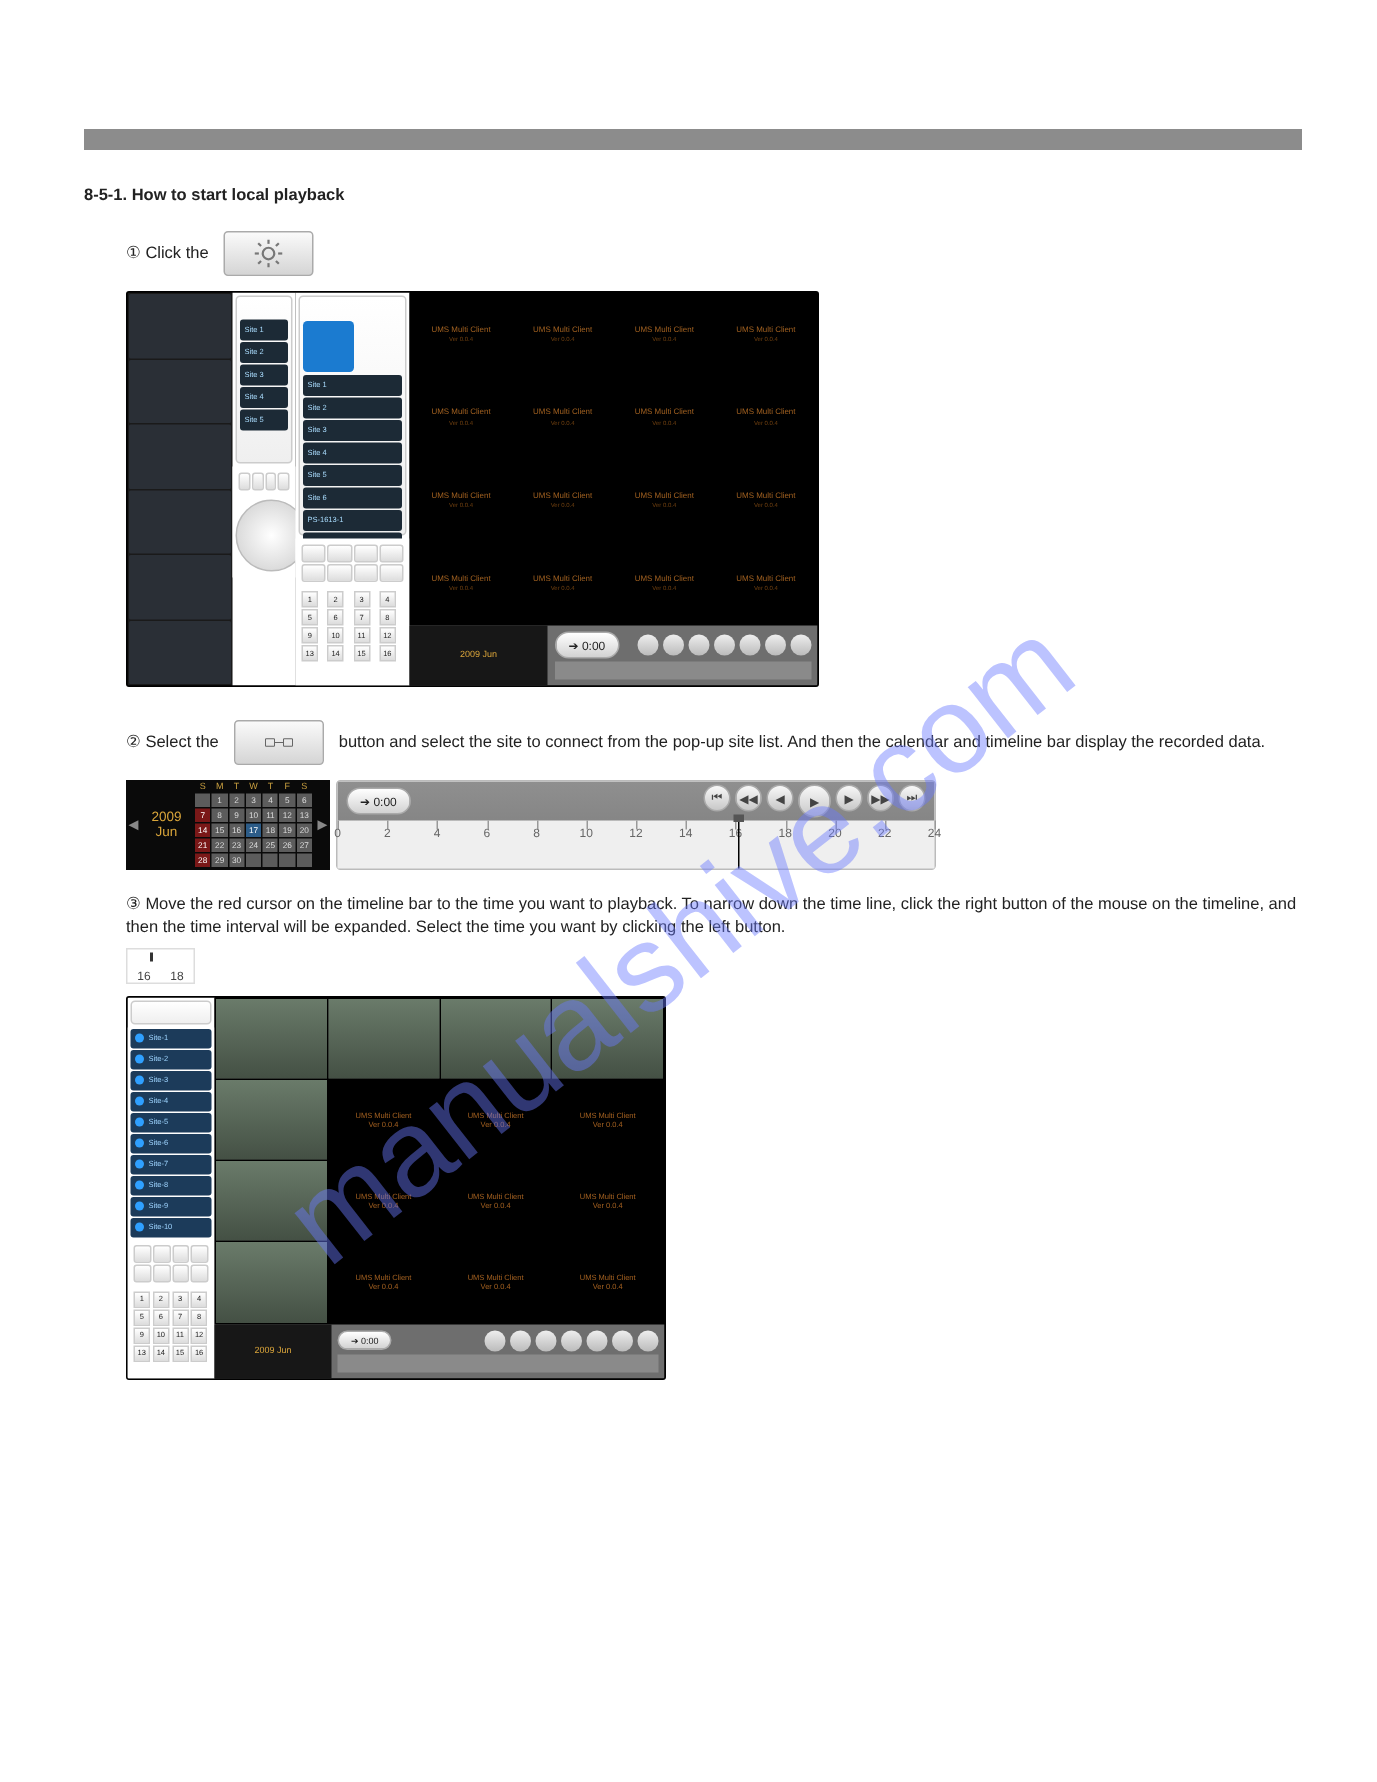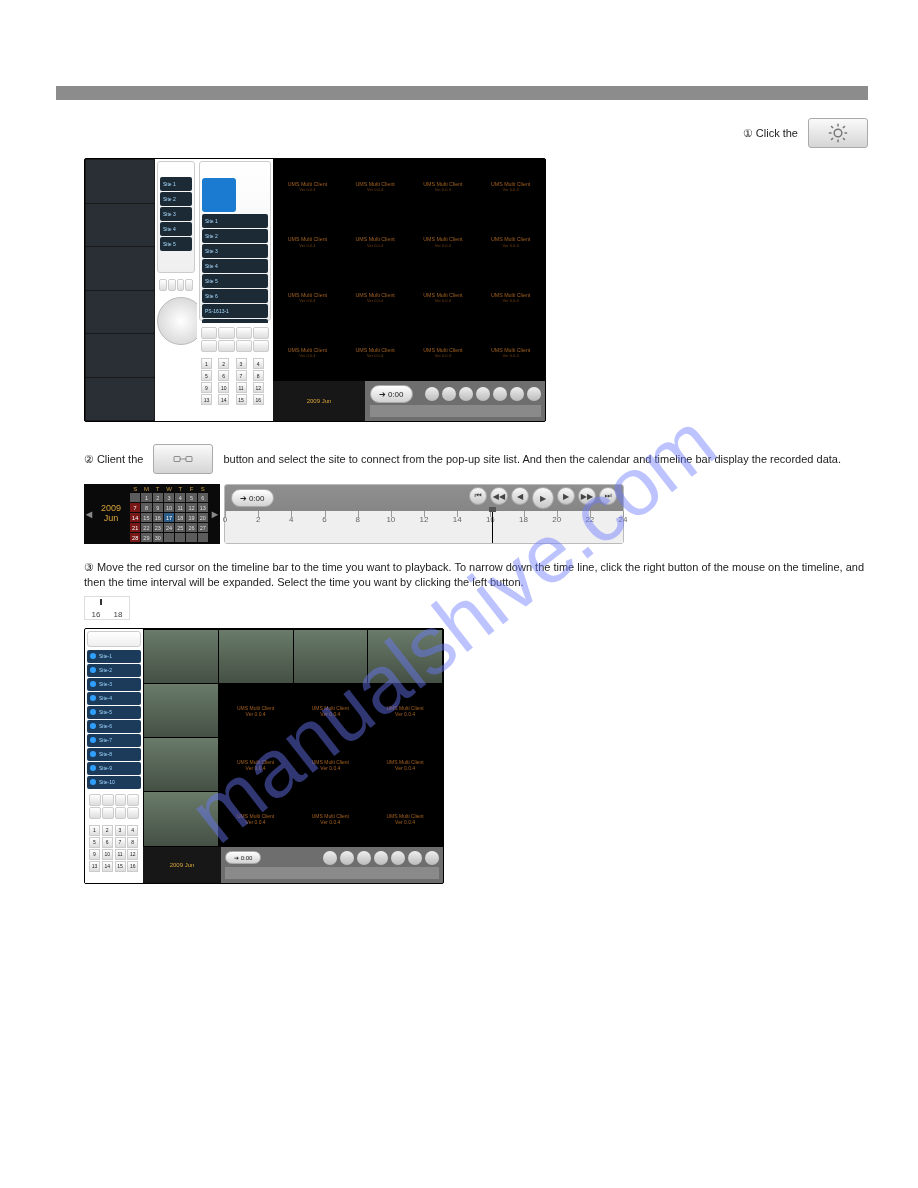--- a/index.html
+++ b/index.html
@@ -2,21 +2,21 @@
 <html><head>
 <meta charset="utf-8">
 <style>
   * { box-sizing: border-box; margin: 0; padding: 0; }
   html, body { background: #fff; font-family: Arial, Helvetica, sans-serif; font-size: 11px; color: #222; }
   .page { width: 918px; min-height: 1188px; position: relative; margin: 0 auto; background: #fff; }
   .topbar { position: absolute; top: 86px; left: 56px; width: 812px; height: 14px; background: #8c8c8c; }
   .watermark { position: absolute; left: 160px; top: 250px; width: 620px; height: 620px; pointer-events: none; z-index: 5; }
   .watermark svg { width: 100%; height: 100%; }
   .content { position: absolute; left: 56px; top: 100px; width: 812px; }
-  .row { display: flex; align-items: center; gap: 10px; margin: 6px 0; justify-content: flex-end; }
+  .row { display: flex; align-items: center; gap: 10px; margin: 6px 16px; }
   .sec-title { font-weight: bold; margin-top: 24px; margin-bottom: 6px; }
   .txt { margin-left: 28px; line-height: 1.35; }
 
   .btn-chip { width: 60px; height: 30px; border: 1px solid #aaa; border-radius: 3px;
     background: linear-gradient(#fafafa,#d5d5d5); display: inline-flex; align-items: center; justify-content: center; }
   .gear-svg { width: 22px; height: 22px; }
 
   .shot { background: #000; border-radius: 2px; overflow: hidden; border: 1px solid #000; margin-left: 28px; }
 
   
@@ -94,20 +94,21 @@
   <div class="topbar"></div>
 
   <div class="watermark">
     <svg viewBox="0 0 620 620">
       <text x="310" y="400" text-anchor="middle" transform="rotate(-38 310 400)" fill="#6a7bff" fill-opacity="0.45" font-size="82" font-family="Arial">manualshive.com</text>
     </svg>
   </div>
 
   <div class="content">
 
+    <div class="sec-title">8-5-1. How to start local playback</div>
 
     <div class="txt row" style="margin-top:18px">
       <span>① Click the </span>
       <span class="btn-chip">
         <svg class="gear-svg" viewBox="0 0 24 24">
           <circle cx="12" cy="12" r="4.2" fill="none" stroke="#777" stroke-width="1.6"></circle>
           <g stroke="#777" stroke-width="1.6">
             <line x1="12" y1="2" x2="12" y2="5"></line>
               <line x1="12" y1="19" x2="12" y2="22"></line>
             <line x1="2" y1="12" x2="5" y2="12"></line>
@@ -283,21 +284,21 @@
               <div class="roundbtn"></div>
               <div class="roundbtn"></div>
             </div>
             <div class="time-row"></div>
           </div>
         </div>
       </div>
     </div>
 
     <div class="txt row" style="margin-top:22px">
-      <span>② Client the </span>
+      <span>② Select the </span>
       <span class="btn-chip">
         <svg class="gear-svg" viewBox="0 0 44 24">
           <rect x="4" y="7" width="12" height="10" rx="1" fill="none" stroke="#666" stroke-width="1.4"></rect>
           <rect x="28" y="7" width="12" height="10" rx="1" fill="none" stroke="#666" stroke-width="1.4"></rect>
           <line x1="16" y1="12" x2="28" y2="12" stroke="#666" stroke-width="1.4"></line>
         </svg>
       </span>
       <span style="flex:1"> button and select the site to connect from the pop-up site list. And then the calendar and timeline bar display the recorded data.</span>
     </div>
 

